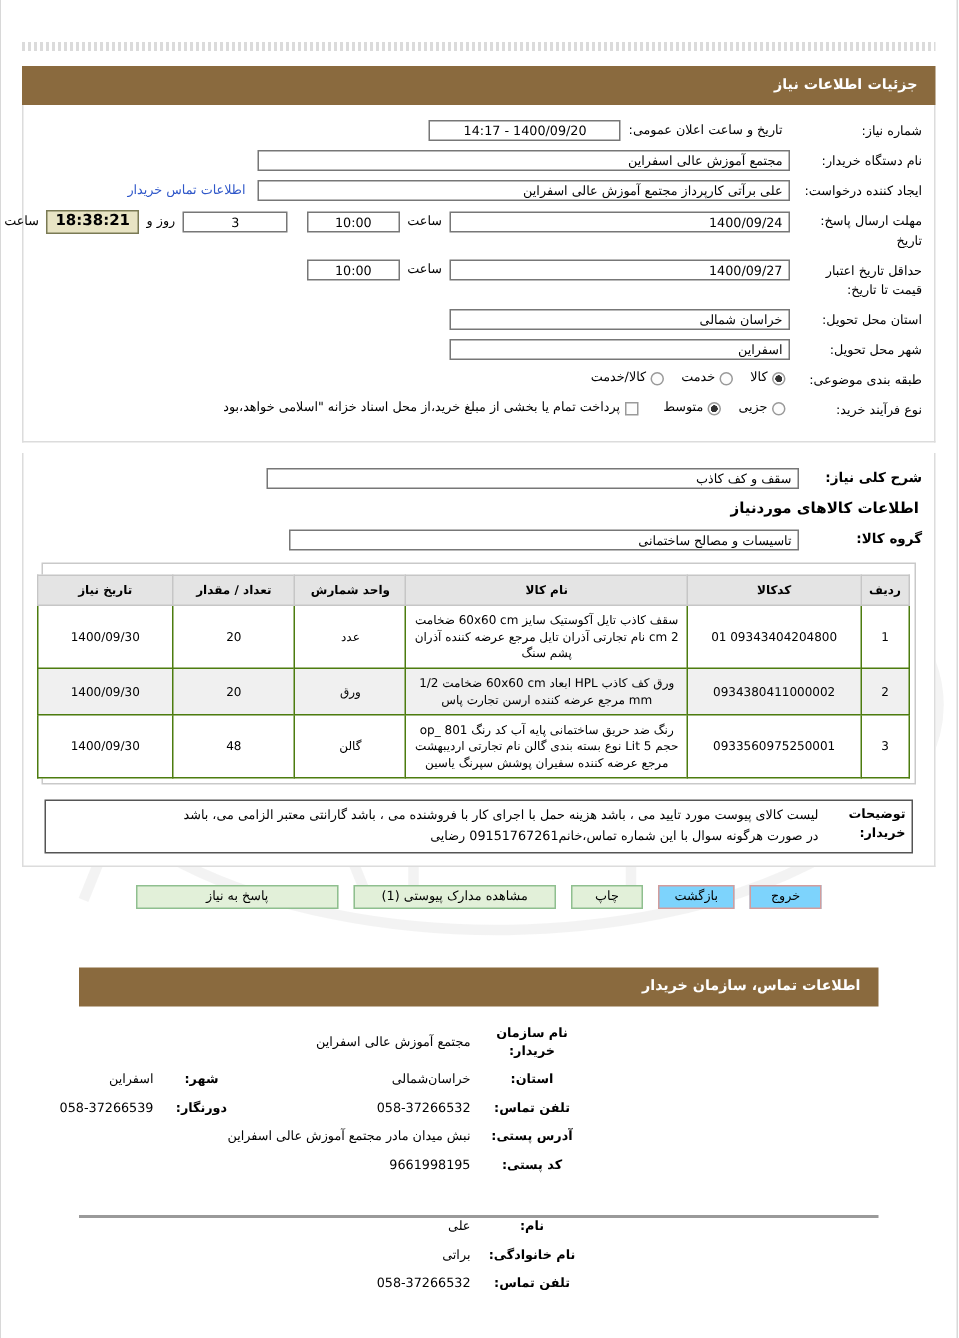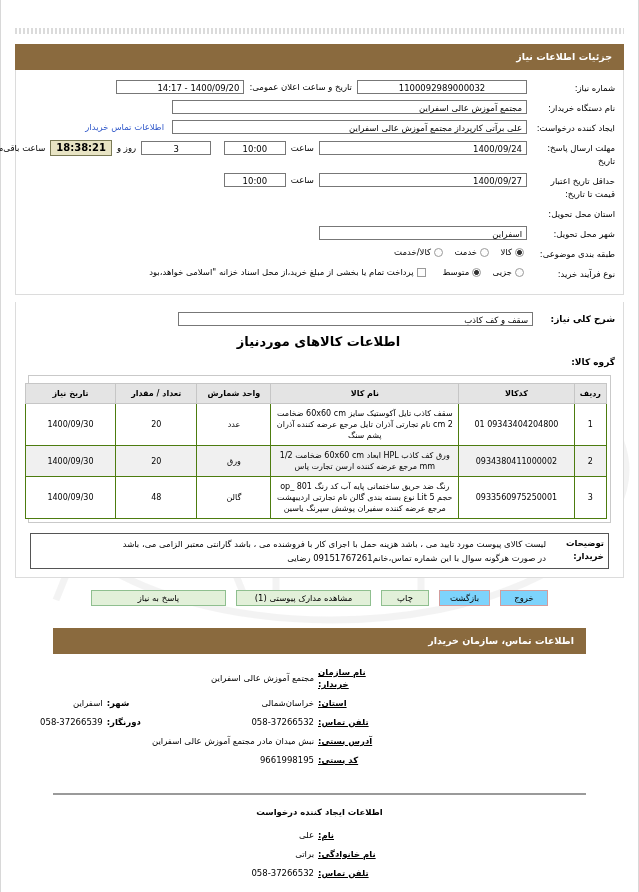--- a/index.html
+++ b/index.html
@@ -94,23 +94,23 @@
     height: 14px;
     line-height: 14px;
     font-size: 8.5px;
     padding: 0 4px;
     box-sizing: border-box;
     text-align: right;
     overflow: hidden;
     white-space: nowrap;
   }
   .w-id { width: 170px; text-align: center; }
-  .w-date { width: 128px; text-align: right; }
+  .w-date { width: 128px; text-align: center; }
   .w-xlong { width: 355px; }
-  .w-med { width: 208px; }
+  .w-med { width: 227px; }
   .w-time { width: 62px; text-align: center; }
   .w-days { width: 70px; text-align: center; }
   .inline-lbl { padding: 0 5px; font-size: 8.5px; white-space: nowrap; }
   .countdown {
     border: 1px solid #7a7a55;
     background: #e8e4c4;
     height: 14px;
     line-height: 14px;
     font-size: 10px;
     padding: 0 5px;
@@ -134,21 +134,21 @@
     vertical-align: -1px;
     box-sizing: border-box;
     margin: 0 3px;
   }
   .radio { border-radius: 50%; }
   .radio.on { background: radial-gradient(circle, #333 0 2.2px, #fdfdfd 2.4px 100%); }
   .optgrp { font-size: 8.5px; white-space: nowrap; }
   .optgrp span.t { padding-left: 3px; }
   .desc-row { display: flex; align-items: center; margin-bottom: 8px; }
   .desc-lbl { font-weight: bold; font-size: 9px; width: 82px; text-align: right; flex: 0 0 82px; }
-  .section-title { font-weight: bold; font-size: 13px; margin: 0 0 8px 0; text-align: center; }
+  .section-title { font-weight: bold; font-size: 10px; margin: 0 0 8px 0; text-align: right; }
 
   
   table.goods {
     width: 582px;
     border-collapse: collapse;
     margin: 4px auto 0 auto;
     font-size: 8px;
     background: #fff;
   }
   table.goods th {
@@ -199,26 +199,26 @@
     padding: 0 10px;
     min-width: 48px;
     text-align: center;
     cursor: pointer;
     box-sizing: border-box;
   }
   .btn.wide { min-width: 135px; }
   .btn.danger { border: 1px solid #d39c9c; background: #7dd3fc; }
 
   
-  .contact-block { margin-top: 22px; }
+  .contact-block { margin-top: 39px; }
   .contact-body { padding: 12px 0 6px 0; }
   .crow { display: flex; align-items: center; margin-bottom: 7px; line-height: 12px; }
-  .clabel { font-weight: bold; font-size: 8.5px; width: 74px; text-align: left; flex: 0 0 74px; text-decoration: underline; }
+  .clabel { font-weight: bold; font-size: 8.5px; width: 74px; text-align: center; flex: 0 0 74px; }
   .cvalue { font-size: 8.5px; width: 190px; text-align: right; padding-right: 4px; }
-  .clabel2 { font-weight: bold; font-size: 8.5px; width: 56px; text-align: left; flex: 0 0 56px; }
+  .clabel2 { font-weight: bold; font-size: 8.5px; width: 56px; text-align: center; flex: 0 0 56px; }
   .cvalue2 { font-size: 8.5px; width: 110px; text-align: right; padding-right: 4px; }
   .contact-offset { padding-right: 232px; }
   .hr-grey { border-top: 2px solid #9a9a9a; margin: 14px 38px 0 38px; }
   .creator-title { font-size: 8.5px; font-weight: bold; text-align: center; margin: 12px 0 12px 0; }
   .creator-offset { padding-right: 232px; }
 </style>
 </head>
 <body>
 
 <div class="page">
@@ -243,21 +243,20 @@
       <span class="tab">جزئیات</span>
       <span class="tab">اطلاعات نیاز</span>
     </div>
 
     <div class="panel">
       <div class="panel-inner">
 
         <div class="frow">
           <div class="flabel">شماره نیاز:</div>
           <div class="fval">
-            <div class="box w-id">1100092989000032</div>
             <span class="inline-lbl">تاریخ و ساعت اعلان عمومی:</span>
             <div class="box w-date">1400/09/20 - 14:17</div>
           </div>
         </div>
 
         <div class="frow">
           <div class="flabel">نام دستگاه خریدار:</div>
           <div class="fval">
             <div class="box w-xlong">مجتمع آموزش عالی اسفراین</div>
           </div>
@@ -291,20 +290,23 @@
 قیمت تا تاریخ:</div>
           <div class="fval">
             <div class="box w-med">1400/09/27</div>
             <span class="inline-lbl">ساعت</span>
             <div class="box w-time">10:00</div>
           </div>
         </div>
 
         <div class="frow">
           <div class="flabel">استان محل تحویل:</div>
+          <div class="fval">
+            <div class="box w-med">خراسان شمالی</div>
+          </div>
         </div>
 
         <div class="frow">
           <div class="flabel">شهر محل تحویل:</div>
           <div class="fval">
             <div class="box w-med">اسفراین</div>
           </div>
         </div>
 
         <div class="frow">
@@ -337,20 +339,21 @@
 
         <div class="desc-row">
           <div class="desc-lbl">شرح کلی نیاز:</div>
           <div class="box" style="width:355px;padding-left:22px;">سقف و کف کاذب</div>
         </div>
 
         <div class="section-title" style="padding-right:2px;">اطلاعات کالاهای موردنیاز</div>
 
         <div class="desc-row">
           <div class="desc-lbl">گروه کالا:</div>
+          <div class="box" style="width:340px;">تاسیسات و مصالح ساختمانی</div>
         </div>
 
         <div class="tbl-wrap">
           <table class="goods">
             <thead>
               <tr>
                 <th style="width:26px">ردیف</th>
                 <th style="width:112px">کدکالا</th>
                 <th style="width:202px">نام کالا</th>
                 <th style="width:72px">واحد شمارش</th>
@@ -433,21 +436,20 @@
           <div class="cvalue" style="width:250px;">نبش میدان مادر مجتمع آموزش عالی اسفراین</div>
         </div>
         <div class="crow contact-offset">
           <div class="clabel">کد پستی:</div>
           <div class="cvalue">9661998195</div>
         </div>
       </div>
 
       <div class="hr-grey"></div>
 
-      <div class="creator-title">اطلاعات ایجاد کننده درخواست</div>
 
       <div>
         <div class="crow creator-offset">
           <div class="clabel">نام:</div>
           <div class="cvalue">علی</div>
         </div>
         <div class="crow creator-offset">
           <div class="clabel">نام خانوادگی:</div>
           <div class="cvalue">براتی</div>
         </div>

